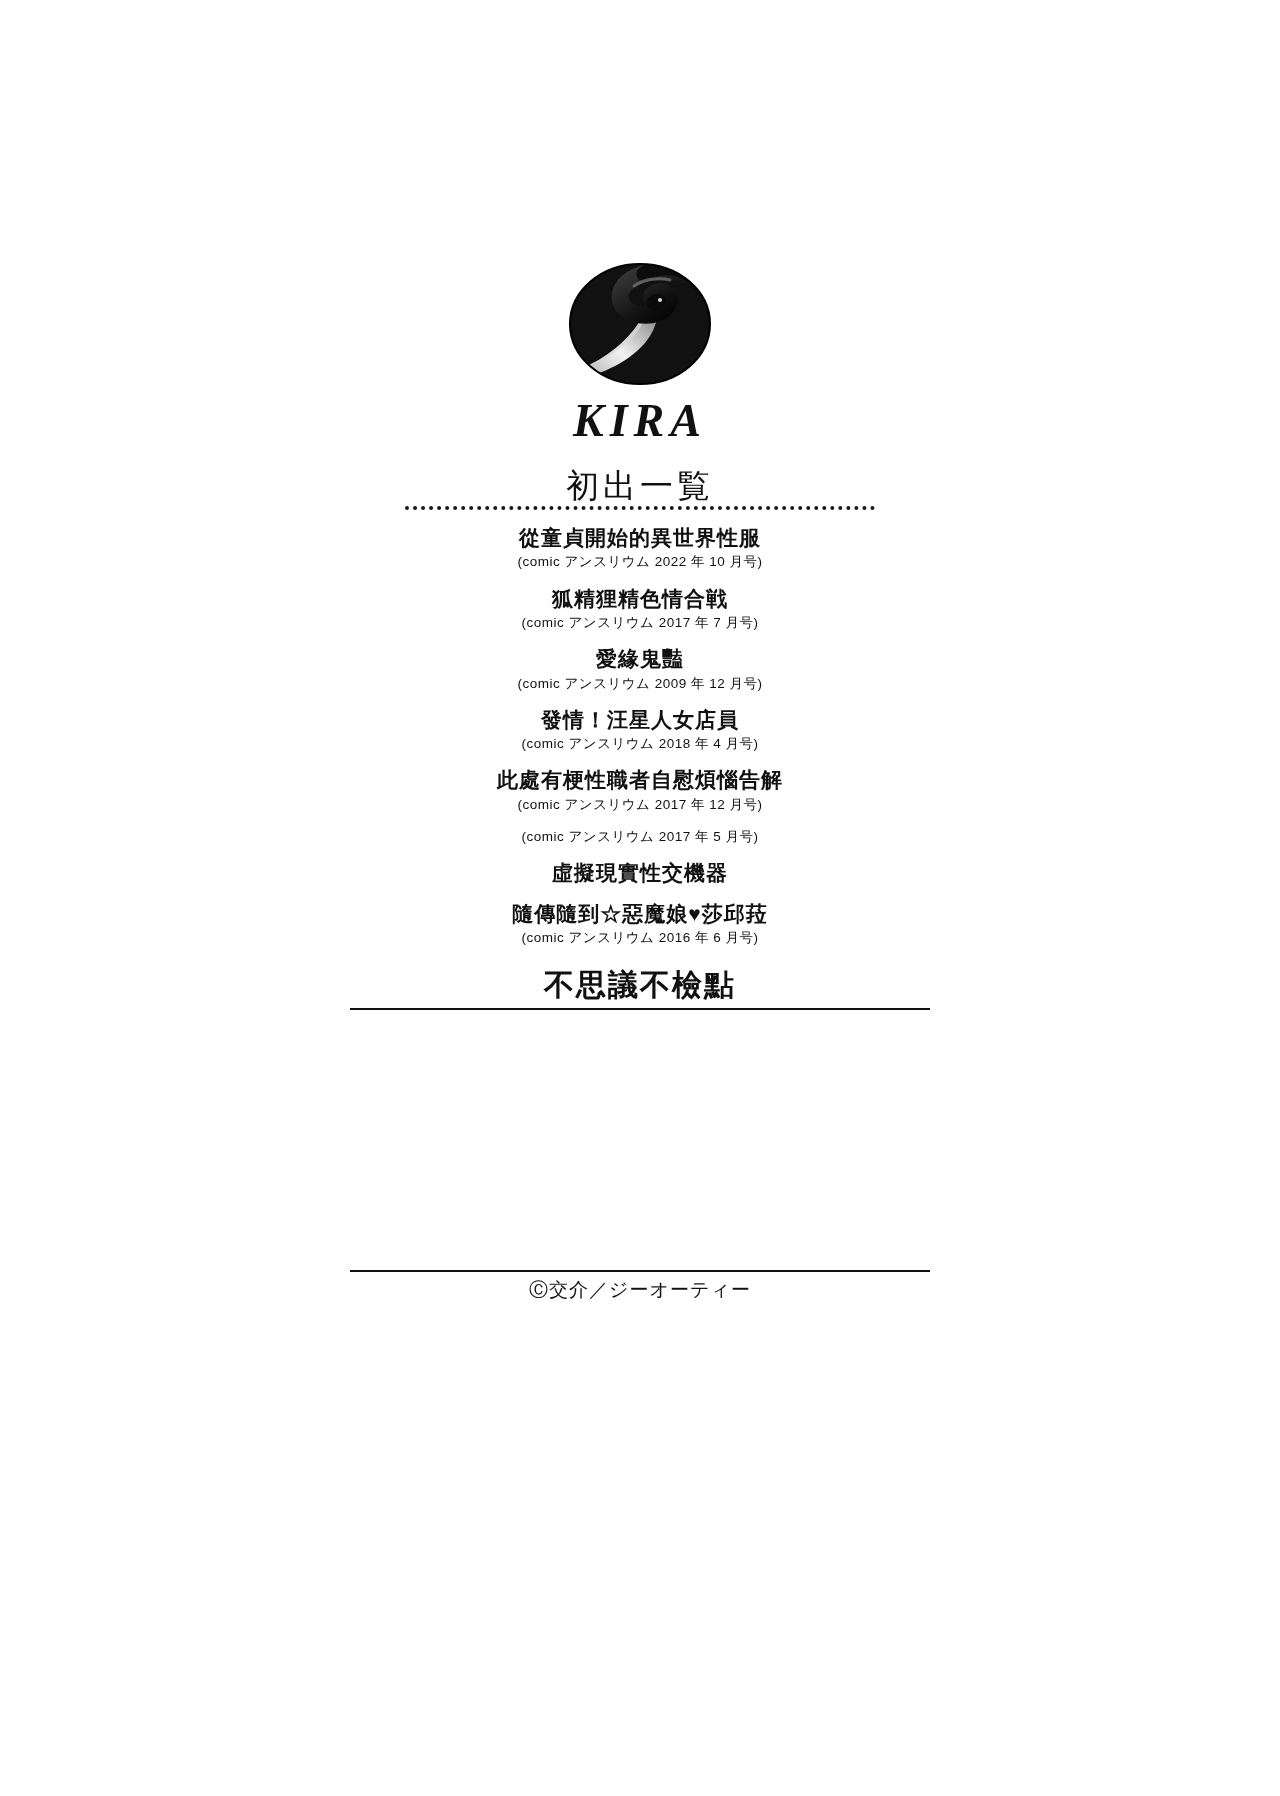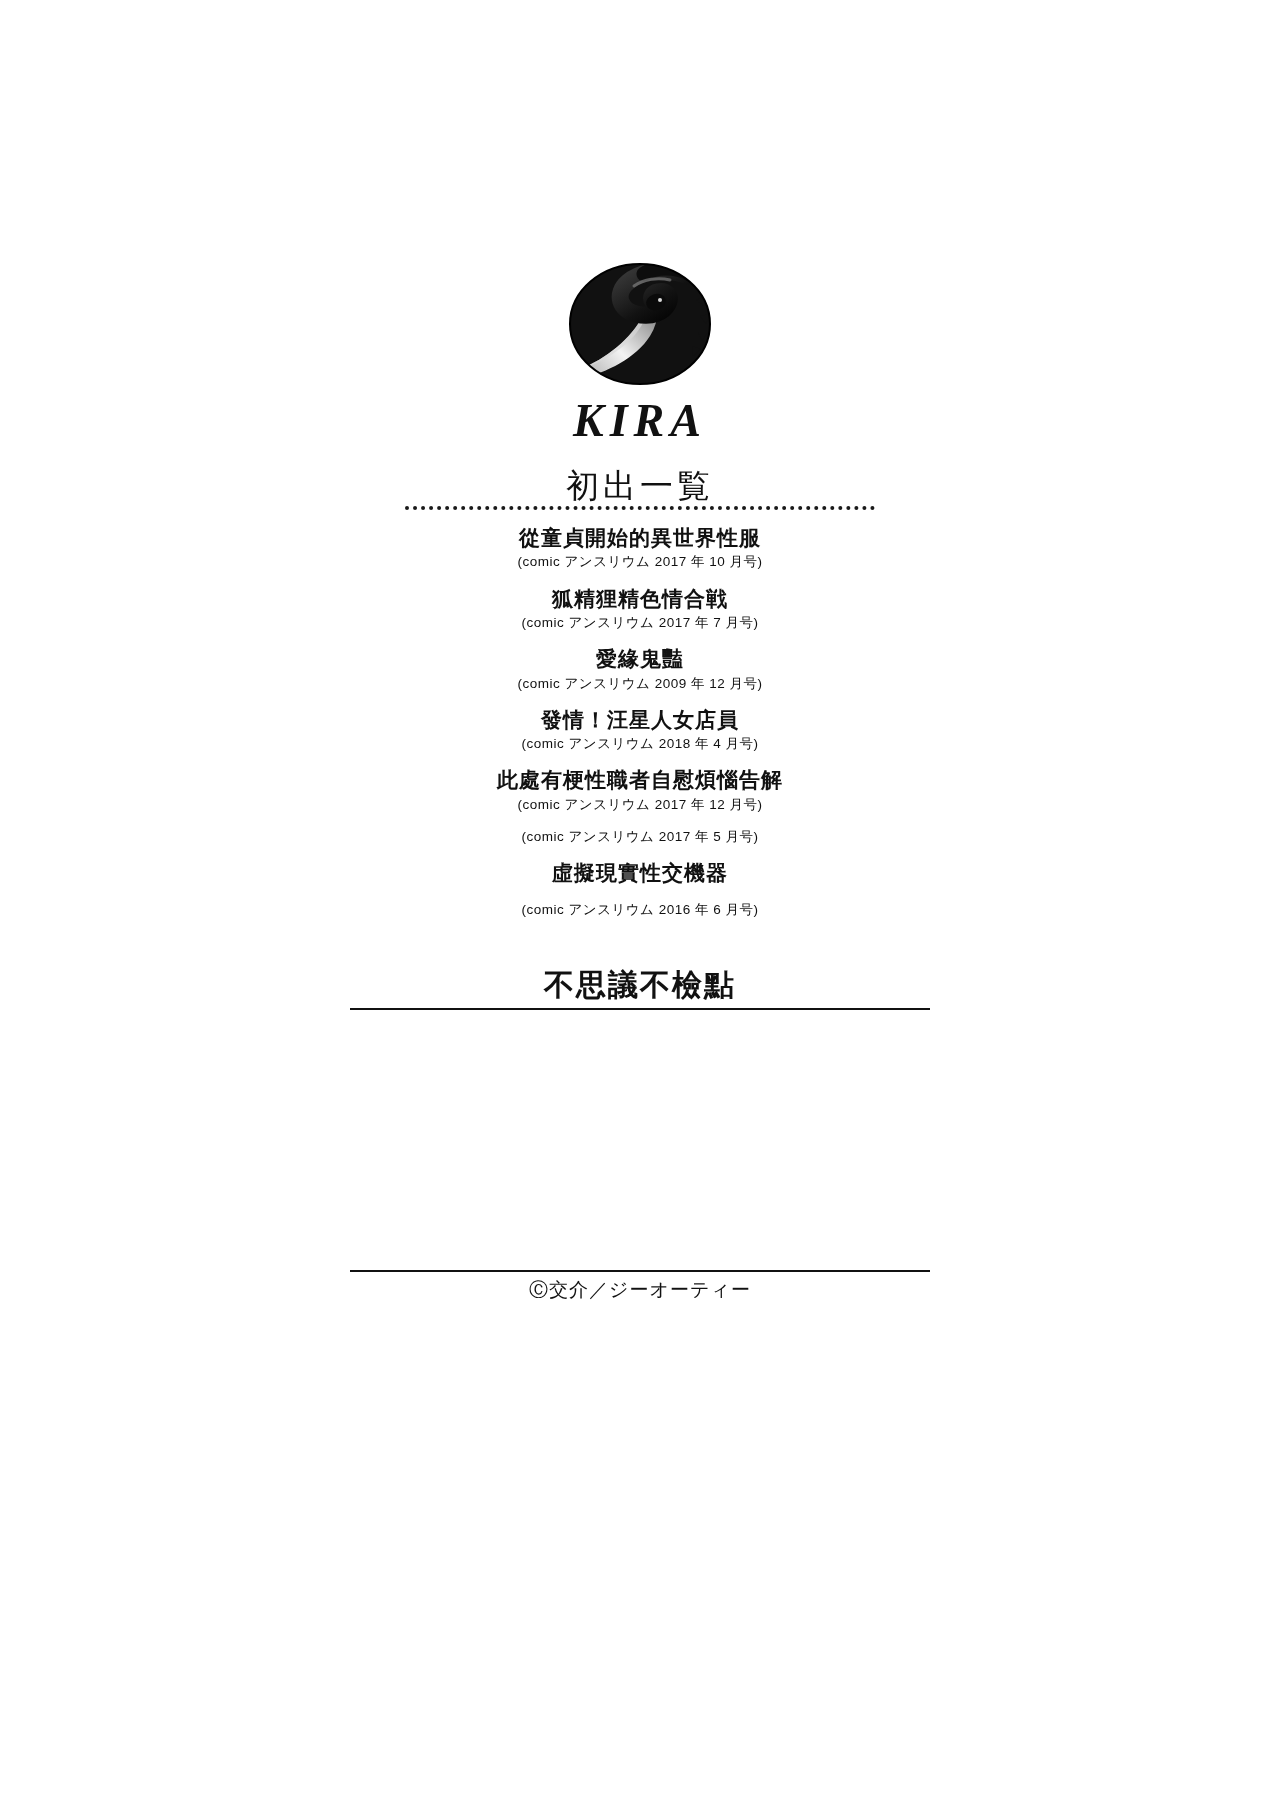--- a/index.html
+++ b/index.html
@@ -199,21 +199,21 @@
     <div class="logo-word">KIRA</div>
   </div>
 
   <div class="section-title">初出一覧</div>
   <div class="dotted-rule"></div>
 
   <div class="firsts">
 
     <div class="first-item">
       <div class="first-title">從童貞開始的異世界性服</div>
-      <div class="first-source">(comic アンスリウム 2017 年 10 月号)</div>
+      <div class="first-source">(comic アンスリウム 2022 年 10 月号)</div>
     </div>
 
     <div class="first-item">
       <div class="first-title">狐精狸精色情合戦</div>
       <div class="first-source">(comic アンスリウム 2017 年 7 月号)</div>
     </div>
 
     <div class="first-item">
       <div class="first-title">愛緣鬼豔</div>
       <div class="first-source">(comic アンスリウム 2009 年 12 月号)</div>
@@ -232,20 +232,21 @@
 
     <div class="first-item">
       <div class="first-source">(comic アンスリウム 2017 年 5 月号)</div>
     </div>
 
     <div class="first-item">
       <div class="first-title">虛擬現實性交機器</div>
     </div>
 
     <div class="first-item">
+      <div class="first-title">隨傳隨到☆惡魔娘♥莎邱菈</div>
       <div class="first-source">(comic アンスリウム 2016 年 6 月号)</div>
     </div>
 
   </div>
 
   <div class="colophon-title">不思議不檢點</div>
   <div class="rule rule-top"></div>
 
 
   <div class="rule rule-bottom"></div>

